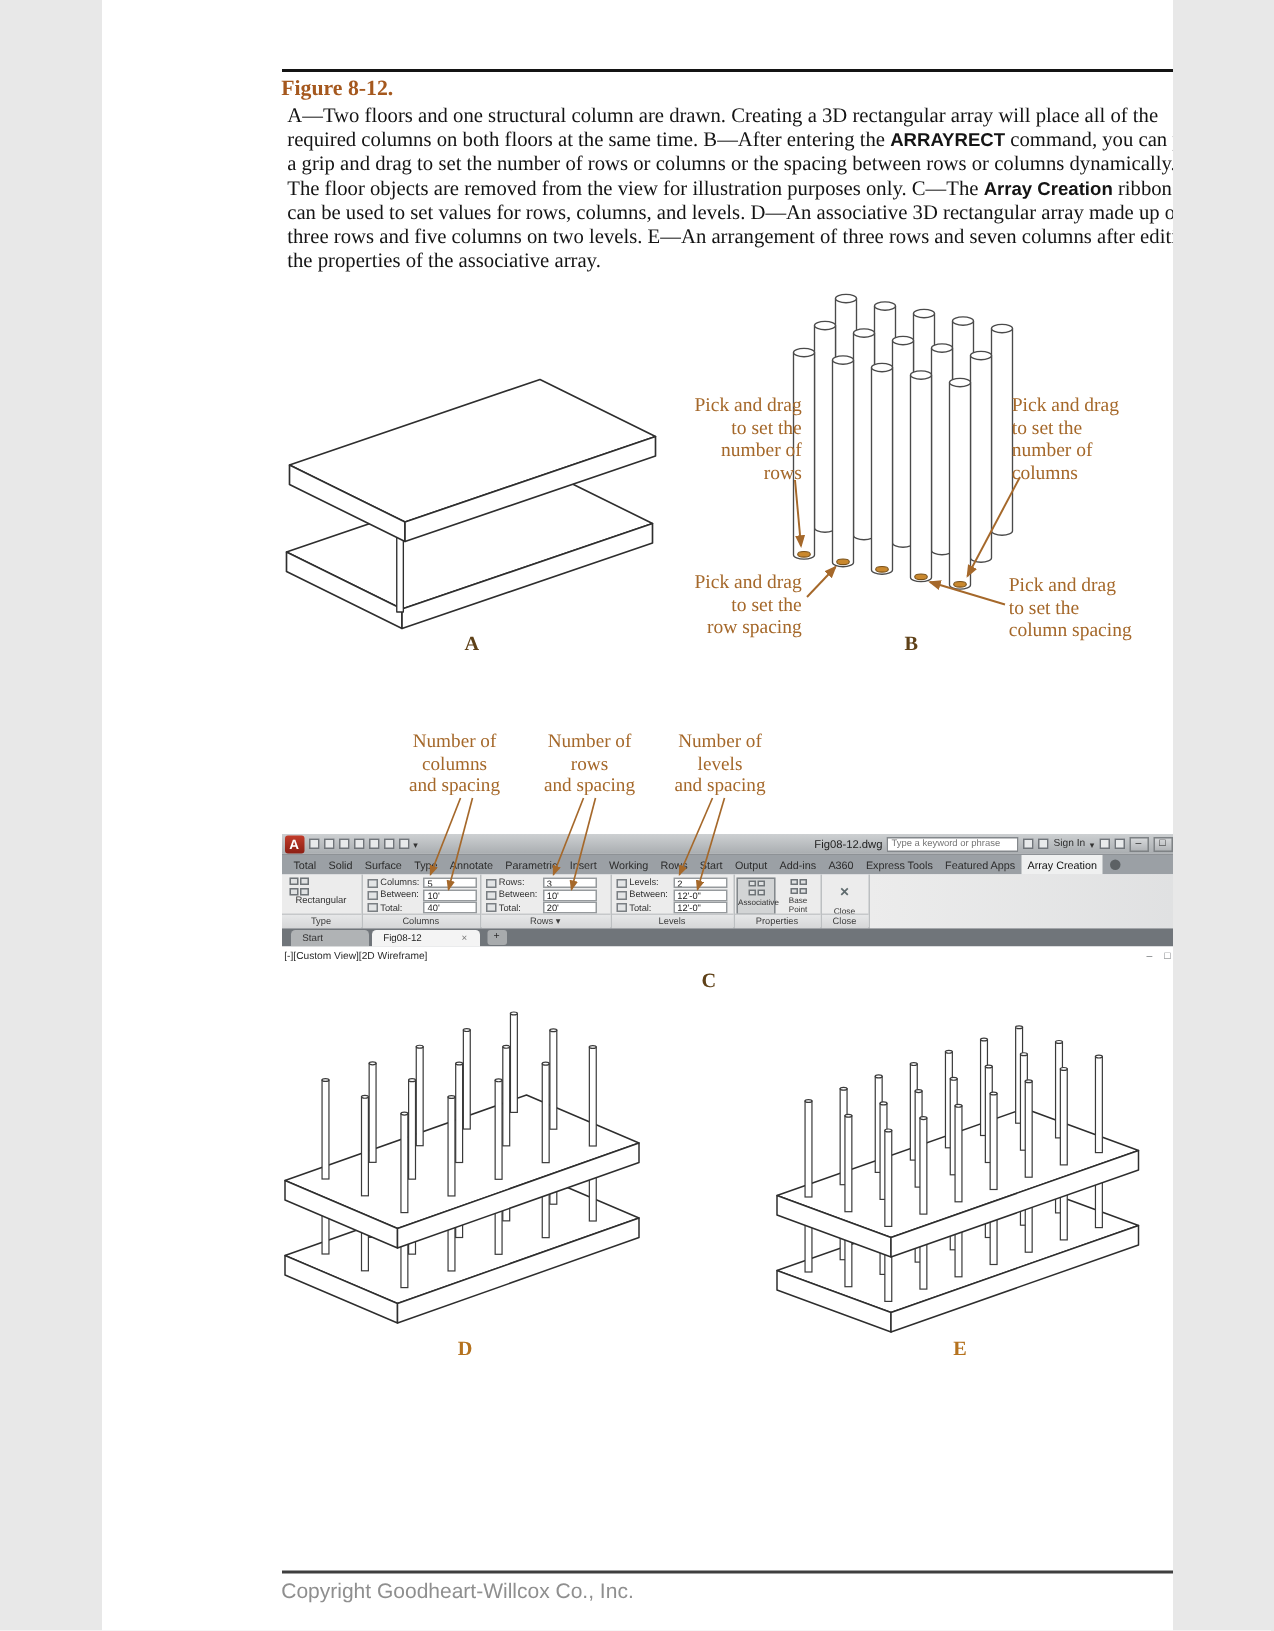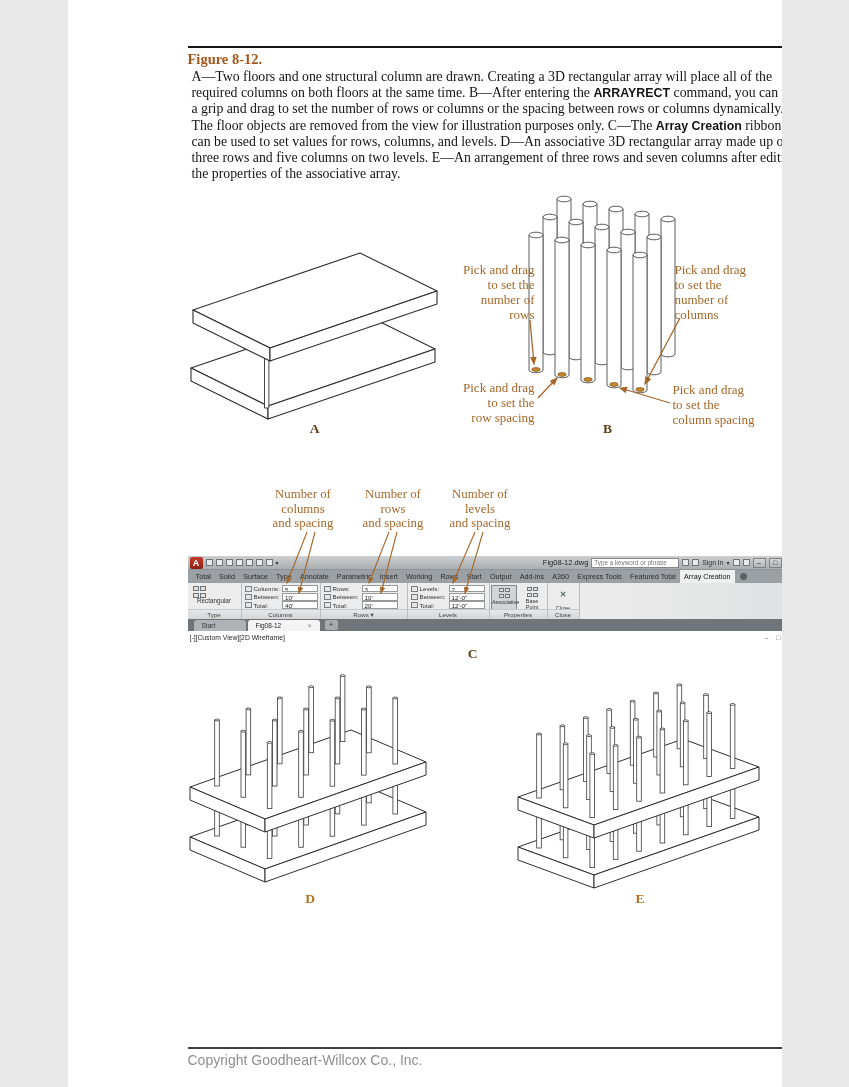--- a/index.html
+++ b/index.html
@@ -249,21 +249,21 @@
       <span class="rtab">Annotate</span>
       <span class="rtab">Parametric</span>
       <span class="rtab">Insert</span>
       <span class="rtab">Working</span>
       <span class="rtab">Rows</span>
       <span class="rtab">Start</span>
       <span class="rtab">Output</span>
       <span class="rtab">Add-ins</span>
       <span class="rtab">A360</span>
       <span class="rtab">Express Tools</span>
-      <span class="rtab">Featured Total</span>
+      <span class="rtab">Featured Apps</span>
       <span class="rtab active">Array Creation</span>
       <span id="tab-state-icon"></span>
     </div>
 
     <div id="rib-body">
       <div class="panel" id="panel-type">
         <div class="bigbtn">
           <span class="grid-ico"><i></i><i></i><br><i></i><i></i></span>
           <span>Rectangular</span>
         </div>

